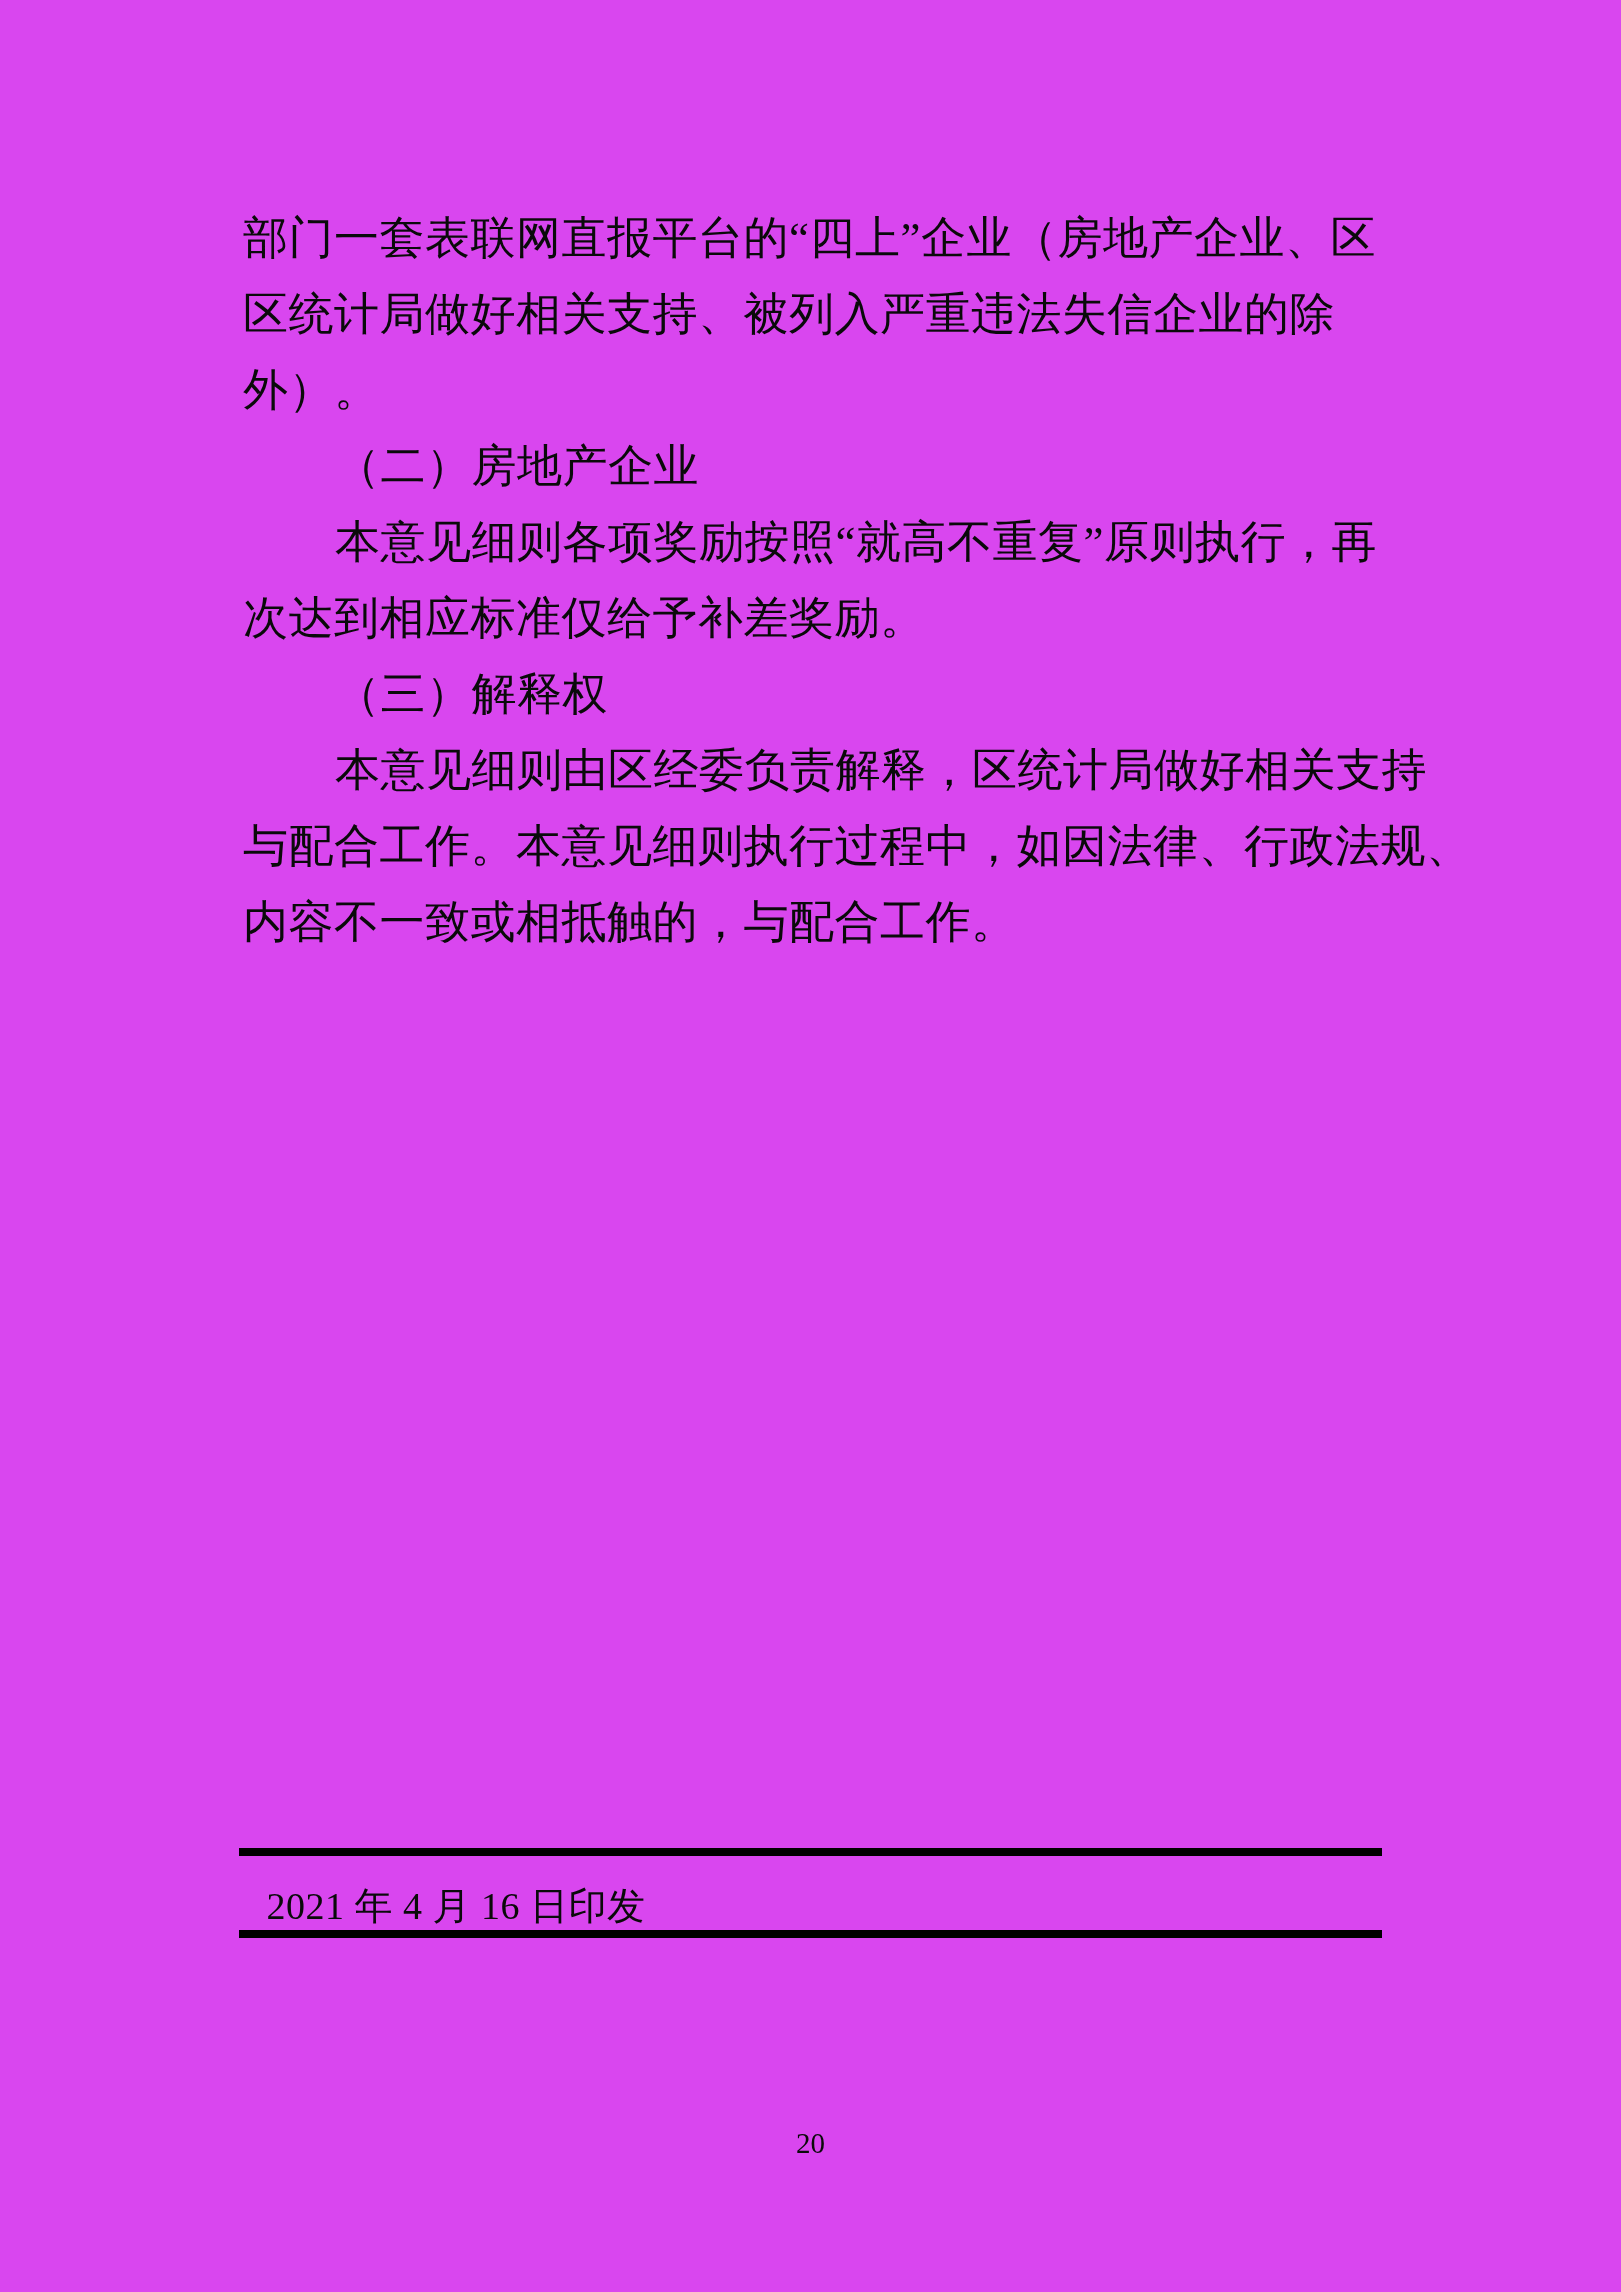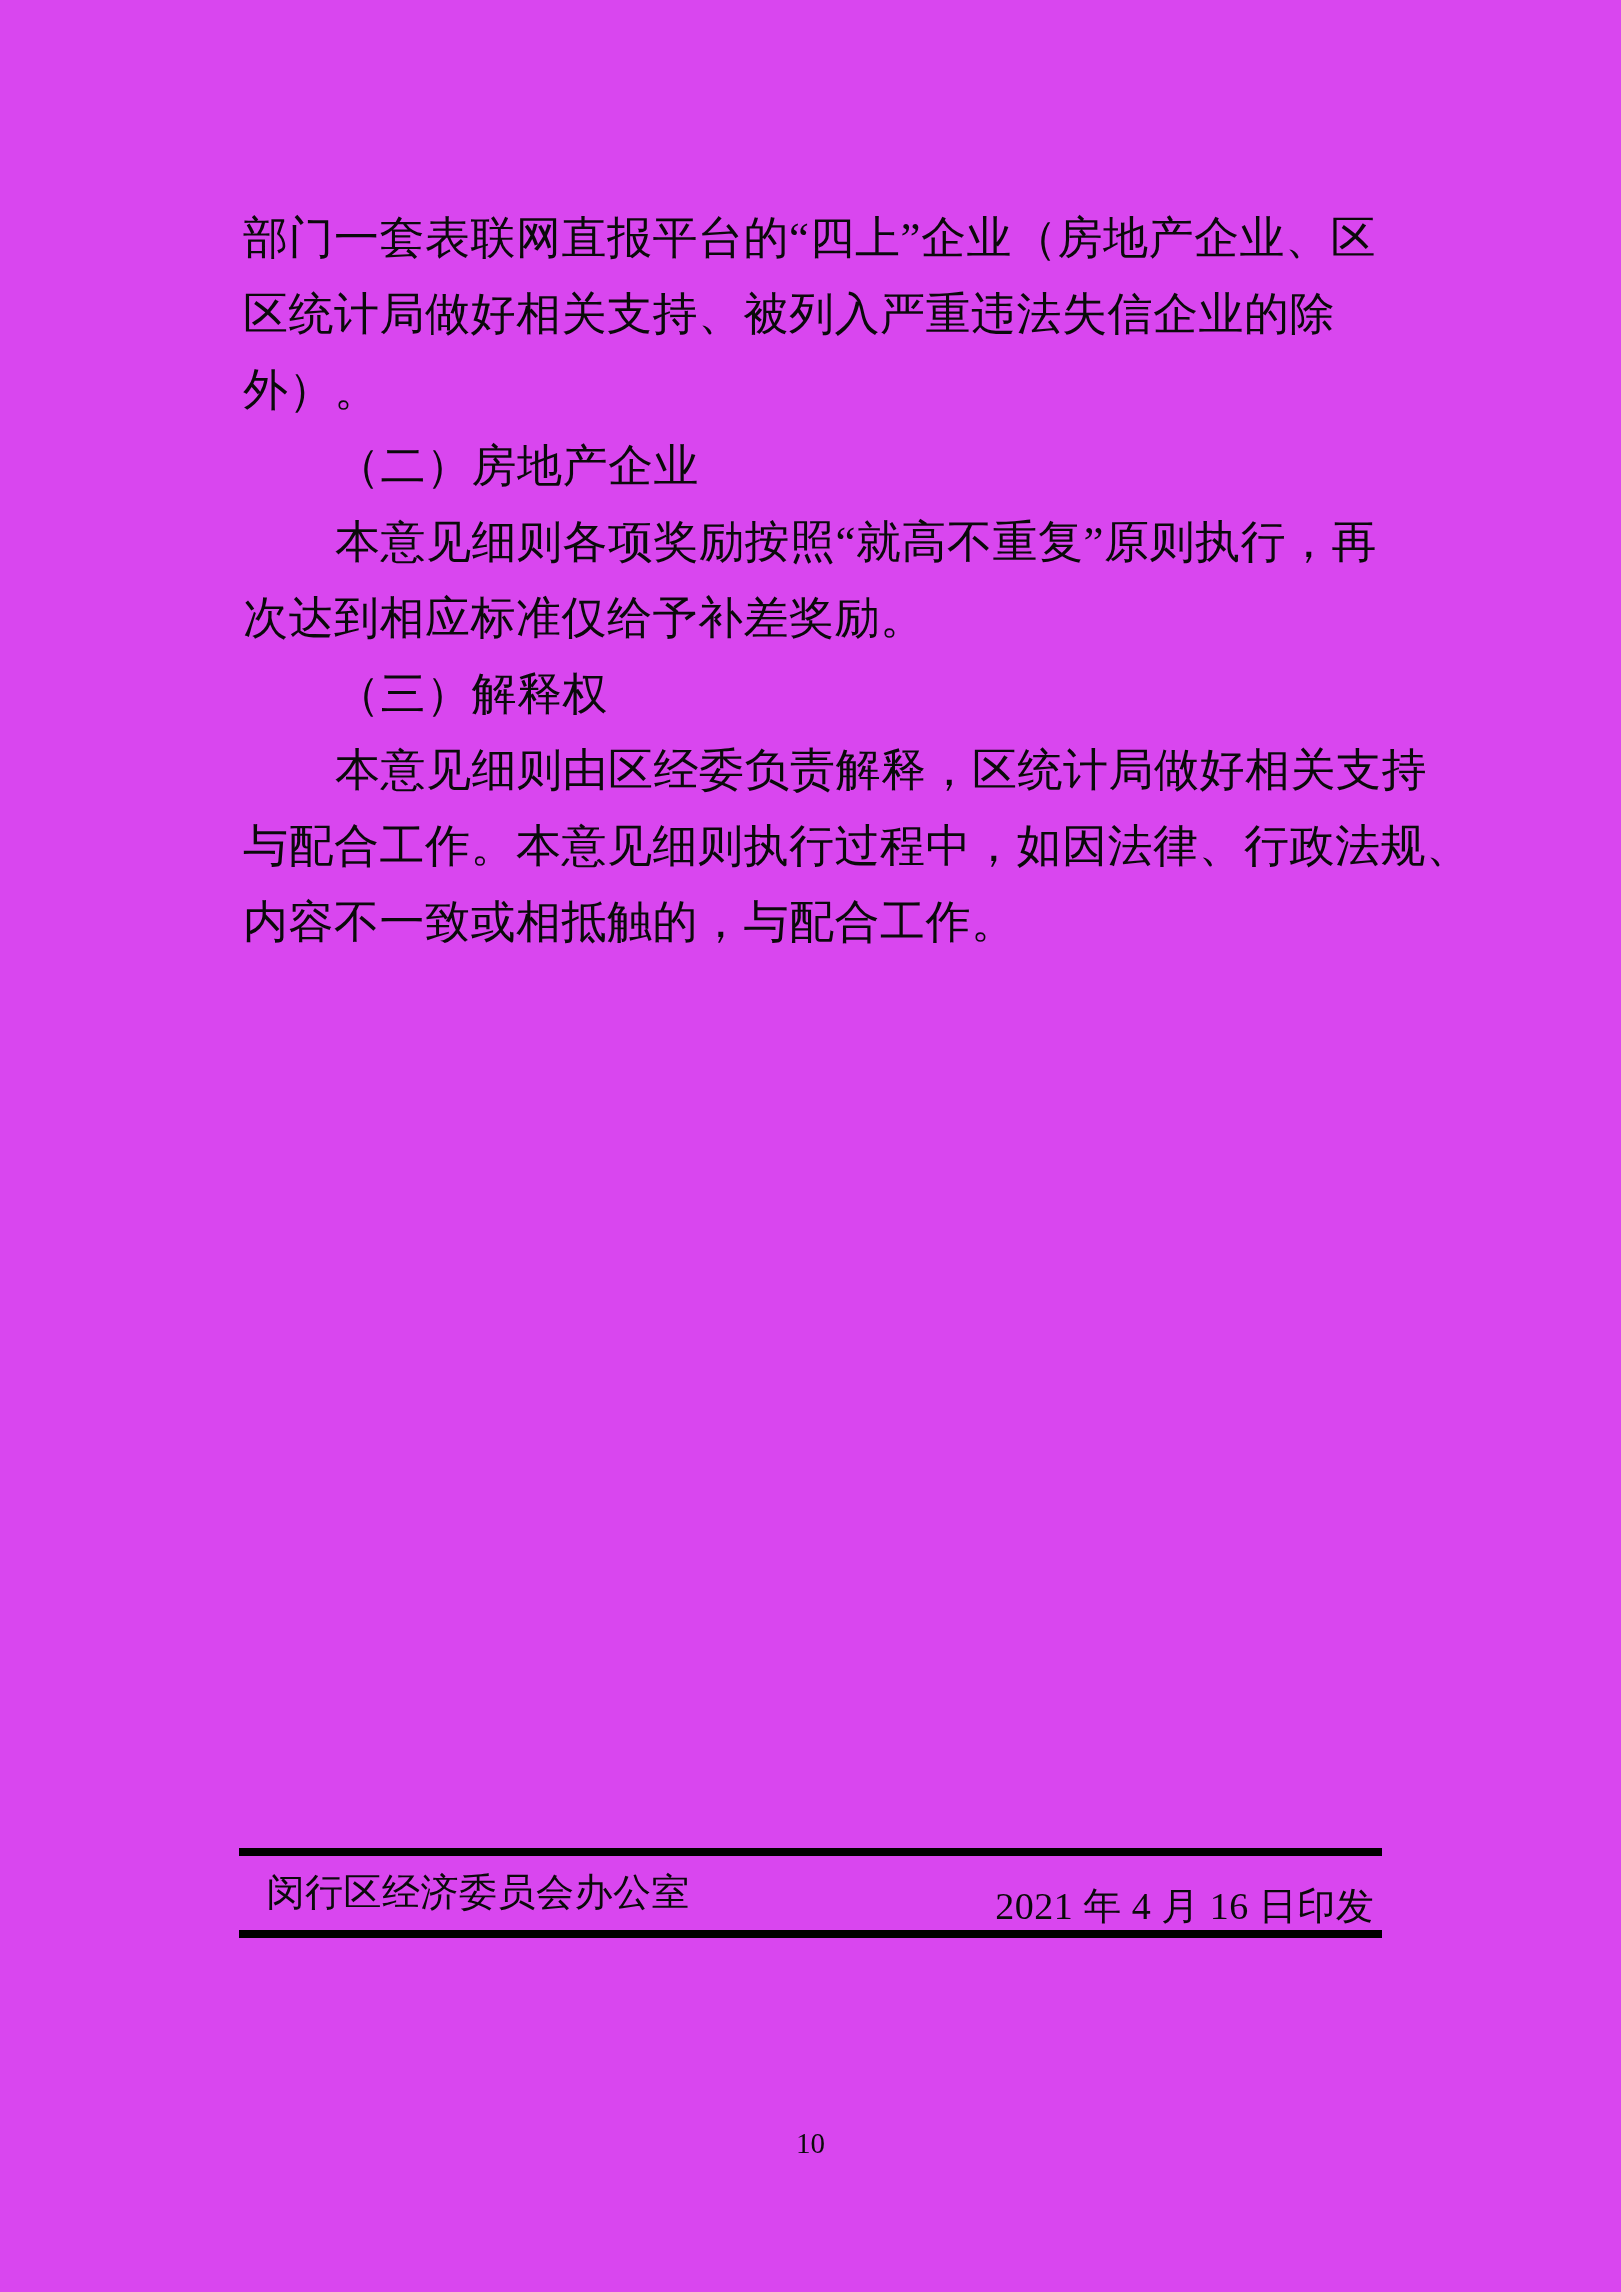--- a/index.html
+++ b/index.html
@@ -72,22 +72,21 @@
     <div class="line">次达到相应标准仅给予补差奖励。</div>
     <div class="line indent">（三）解释权</div>
     <div class="line indent">本意见细则由区经委负责解释，区统计局做好相关支持</div>
     <div class="line">与配合工作。本意见细则执行过程中，如因法律、行政法规、</div>
     <div class="line">内容不一致或相抵触的，与配合工作。</div>
   </div>
 
   <div class="footer">
     <div class="rule"></div>
     <div class="footer-row">
-      <span class="footer-issuer">闵行区经济委员会办公室</span>
       <span class="footer-date">2021 年 4 月 16 日印发</span>
     </div>
     <div class="rule"></div>
   </div>
 
-  <div class="page-number">10</div>
+  <div class="page-number">20</div>
 
 </div>
 
 
 </body></html>

